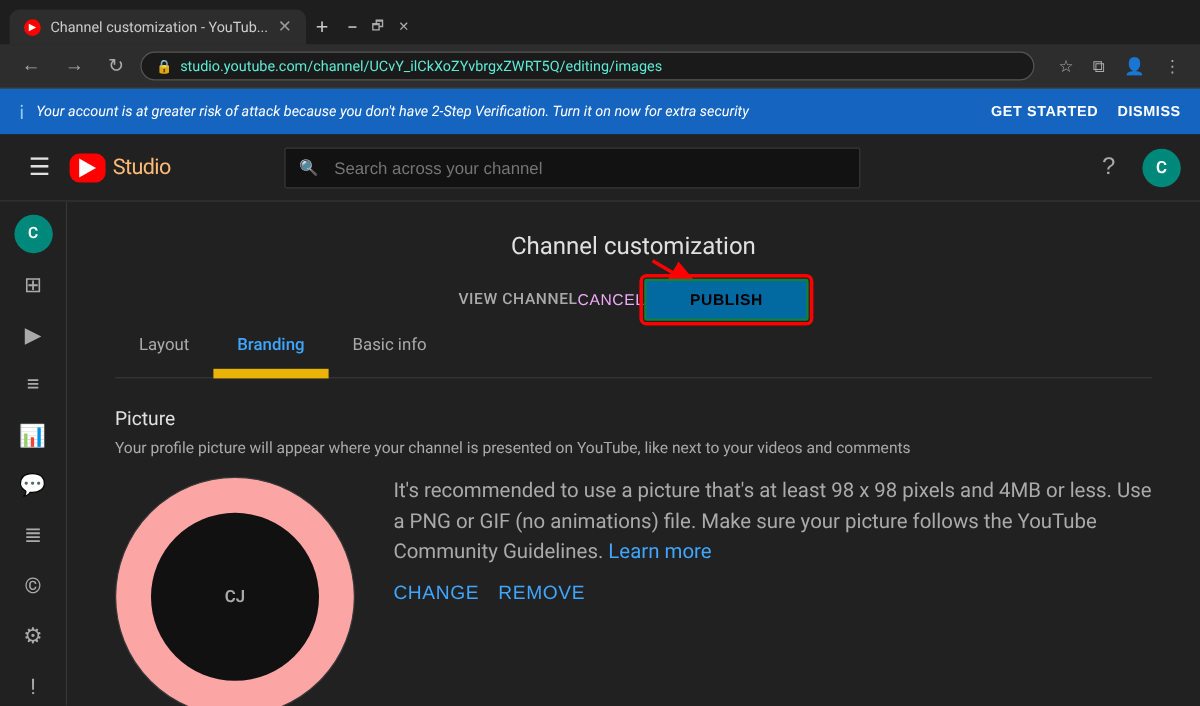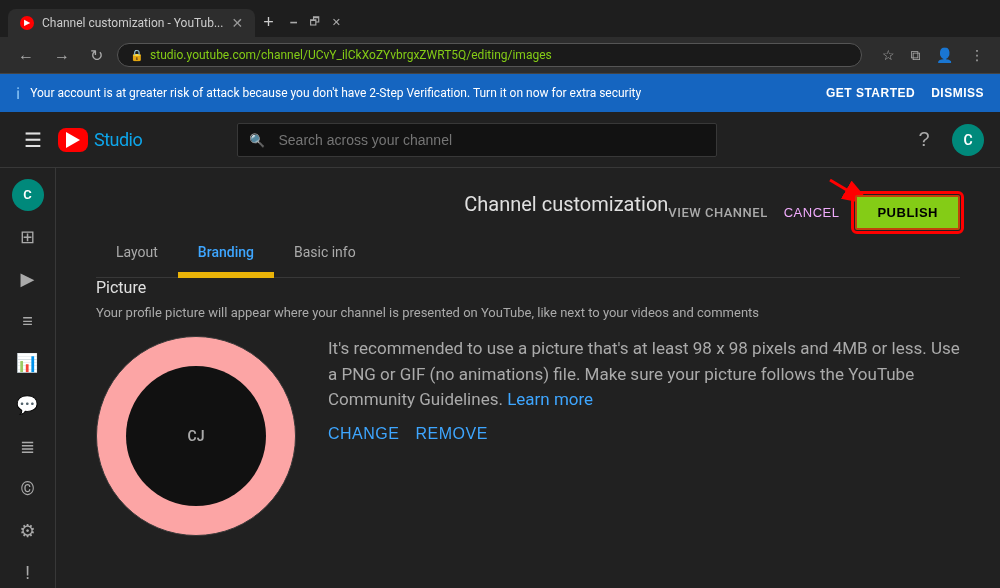--- a/index.html
+++ b/index.html
@@ -14,38 +14,38 @@
     .browser-tab .close-btn { cursor: pointer; color: #999; font-size: 14px; }
     .new-tab-btn { background: none; border: none; color: #ccc; font-size: 18px; padding: 4px 8px; cursor: pointer; }
     .window-controls-right { display: flex; align-items: center; gap: 12px; padding: 4px 8px; }
     .wc-btn { background: none; border: none; color: #aaa; font-size: 11px; cursor: pointer; }
 
     .browser-nav { background: #2d2d2d; display: flex; align-items: center; padding: 6px 12px; gap: 8px; border-bottom: 1px solid #444; }
     .nav-btn { background: none; border: none; color: #aaa; font-size: 16px; cursor: pointer; padding: 2px 6px; }
     .nav-btn:disabled { color: #555; }
     .address-bar { flex: 1; background: #1a1a1a; border: 1px solid #555; border-radius: 20px; padding: 4px 12px; font-size: 12px; color: #e0e0e0; display: flex; align-items: center; gap: 6px; }
     .address-bar .lock-icon { color: #aaa; font-size: 11px; }
-    .address-text { flex: 1; color: #84cc16; }
+    .address-text { flex: 1; color: #5eead4; }
     .nav-icons { display: flex; align-items: center; gap: 8px; margin-left: 8px; }
     .nav-icon-btn { background: none; border: none; color: #aaa; font-size: 14px; cursor: pointer; padding: 2px 4px; }
 
     
     .security-banner { background: #1565c0; display: flex; align-items: center; padding: 8px 16px; font-size: 12px; color: #fff; gap: 10px; }
     .security-banner .info-icon { color: #90caf9; font-size: 16px; }
-    .banner-text { flex: 1; }
+    .banner-text { flex: 1; font-style: italic; }
     .banner-actions { display: flex; gap: 16px; align-items: center; }
     .banner-btn { background: none; border: none; color: #fff; font-size: 12px; font-weight: 600; cursor: pointer; letter-spacing: 0.5px; }
 
     
     .studio-header { background: #212121; display: flex; align-items: center; padding: 0 16px; height: 56px; border-bottom: 1px solid #383838; }
     .hamburger { background: none; border: none; color: #e0e0e0; font-size: 20px; cursor: pointer; padding: 4px 8px; margin-right: 8px; }
     .studio-logo { display: flex; align-items: center; gap: 6px; }
     .yt-logo-red { background: #f00; border-radius: 8px; padding: 4px 8px; display: flex; align-items: center; justify-content: center; }
     .yt-play { width: 0; height: 0; border-top: 8px solid transparent; border-bottom: 8px solid transparent; border-left: 14px solid #fff; }
-    .studio-text { color: #0ea5e9; font-size: 18px; font-weight: 400; letter-spacing: -0.5px; }
+    .studio-text { color: #fdba74; font-size: 18px; font-weight: 400; letter-spacing: -0.5px; }
     .studio-search { flex: 1; max-width: 480px; margin: 0 auto; position: relative; }
     .studio-search input { width: 100%; background: #121212; border: 1px solid #383838; border-radius: 2px; padding: 8px 16px 8px 40px; color: #aaa; font-size: 14px; outline: none; }
     .search-icon-wrap { position: absolute; left: 12px; top: 50%; transform: translateY(-50%); color: #aaa; }
     .header-right { display: flex; align-items: center; gap: 12px; margin-left: auto; }
     .help-btn { background: none; border: none; color: #aaa; font-size: 20px; cursor: pointer; border-radius: 50%; width: 32px; height: 32px; display: flex; align-items: center; justify-content: center; }
     .create-btn { background: #383838; border: 1px solid #555; border-radius: 2px; padding: 8px 16px; color: #e0e0e0; font-size: 13px; font-weight: 500; cursor: pointer; display: flex; align-items: center; gap: 8px; letter-spacing: 0.5px; }
     .create-btn .rec-icon { background: #f00; border-radius: 50%; width: 20px; height: 20px; display: flex; align-items: center; justify-content: center; }
     .rec-dot { width: 8px; height: 8px; background: #fff; border-radius: 50%; }
     .avatar { width: 32px; height: 32px; background: #00897b; border-radius: 50%; display: flex; align-items: center; justify-content: center; color: #fff; font-size: 14px; font-weight: 600; cursor: pointer; }
 
@@ -55,32 +55,32 @@
     
     .sidebar { width: 56px; background: #212121; border-right: 1px solid #383838; display: flex; flex-direction: column; align-items: center; padding: 8px 0; gap: 4px; flex-shrink: 0; }
     .sidebar-item { width: 48px; height: 48px; display: flex; flex-direction: column; align-items: center; justify-content: center; border-radius: 8px; cursor: pointer; color: #aaa; gap: 2px; }
     .sidebar-icon { font-size: 18px; }
     .sidebar-avatar { width: 32px; height: 32px; background: #00897b; border-radius: 50%; display: flex; align-items: center; justify-content: center; color: #fff; font-size: 13px; font-weight: 600; }
 
     
     .content { flex: 1; overflow-y: auto; padding: 24px 40px; background: #212121; }
     .page-title { font-size: 20px; font-weight: 400; color: #e0e0e0; margin-bottom: 16px; }
     
-    .top-bar { display: flex; align-items: center; justify-content: flex-end; margin-bottom: 0; }
+    .top-bar { display: flex; align-items: center; justify-content: flex-start; margin-bottom: 0; flex-direction: column; }
     .page-title-wrap { }
-    .action-buttons { display: flex; align-items: center; gap: 16px; position: relative; }
+    .action-buttons { display: flex; align-items: center; position: relative; }
     .view-channel-link { color: #aaa; font-size: 13px; font-weight: 500; cursor: pointer; letter-spacing: 0.5px; text-decoration: none; }
     .cancel-btn { background: none; border: none; color: #f0abfc; font-size: 13px; font-weight: 500; cursor: pointer; letter-spacing: 0.5px; }
-    .publish-btn { background: #84cc16; border: 2px solid #c2410c; border-radius: 2px; padding: 8px 20px; color: #000; font-size: 13px; font-weight: 600; cursor: pointer; letter-spacing: 0.5px; position: relative; }
+    .publish-btn { background: #0369a1; border: 2px solid #15803d; border-radius: 2px; padding: 8px 36px; color: #000; font-size: 13px; font-weight: 600; cursor: pointer; letter-spacing: 0.5px; position: relative; }
     .publish-btn-outline { outline: 3px solid #f00; outline-offset: 1px; }
 
     
-    .tabs { display: flex; gap: 0; border-bottom: 1px solid #383838; }
+    .tabs { display: flex; gap: 0; border-bottom: 1px solid #383838; margin-bottom: 24px; }
     .tab { padding: 12px 20px; color: #aaa; font-size: 14px; cursor: pointer; border-bottom: 3px solid transparent; margin-bottom: -1px; }
-    .tab.active { color: #3ea6ff; border-bottom: 6px solid #eab308; font-weight: 500; }
+    .tab.active { color: #3ea6ff; border-bottom: 8px solid #eab308; font-weight: 500; }
 
     
     .section { margin-bottom: 32px; }
     .section-title { font-size: 16px; font-weight: 400; color: #e0e0e0; margin-bottom: 8px; }
     .section-desc { font-size: 13px; color: #aaa; margin-bottom: 16px; }
 
     .picture-area { display: flex; gap: 32px; align-items: flex-start; }
     .profile-pic-container { width: 200px; height: 200px; border-radius: 50%; background: #fca5a5; display: flex; align-items: center; justify-content: center; flex-shrink: 0; overflow: hidden; border: 1px solid #383838; }
     .profile-pic-inner { width: 140px; height: 140px; background: #111; border-radius: 50%; display: flex; align-items: center; justify-content: center; }
     .profile-initials-icon { color: #aaa; font-size: 14px; font-weight: 600; text-align: center; line-height: 1.2; }

